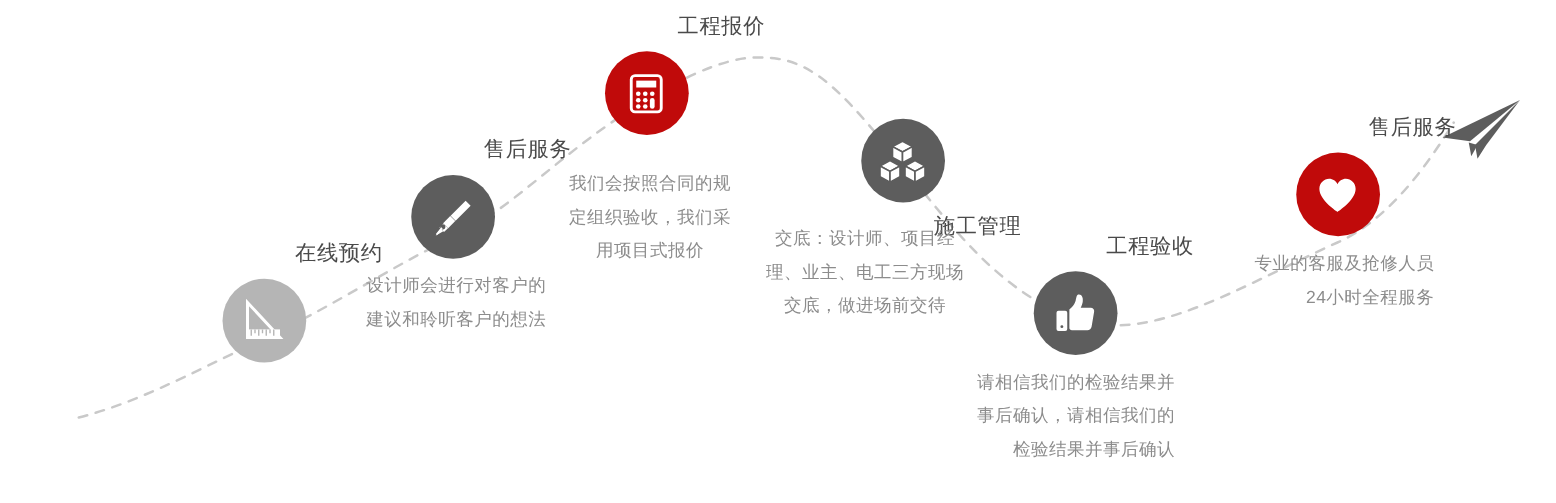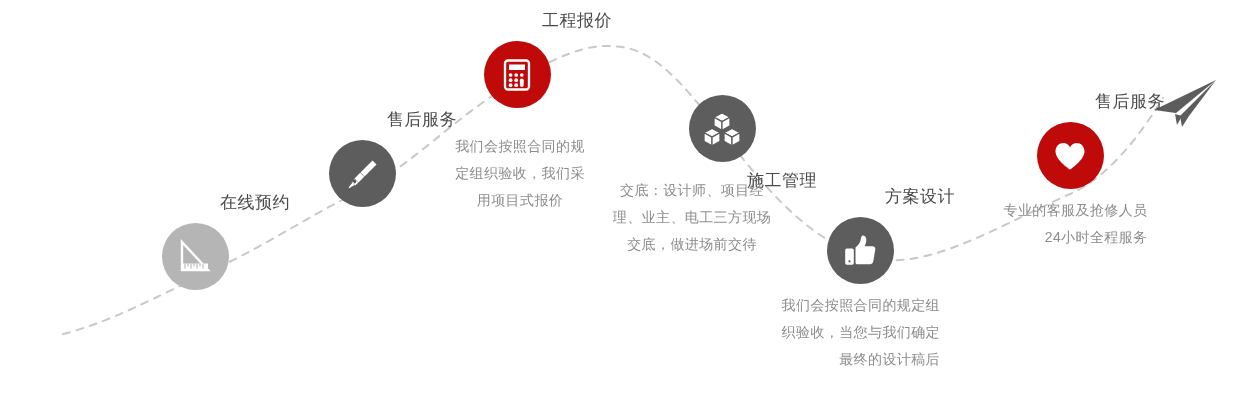--- a/index.html
+++ b/index.html
@@ -55,21 +55,21 @@
     line-height: 27px;
     color: #8c8c8c;
     margin-top: 8px;
     letter-spacing: 0.4px;
     width: 150px;
     margin-left: auto;
     margin-right: auto;
   }
 
   
-  #step-1 { left: 100px; top: 192px; }
+  #step-1 { left: 116px; top: 192px; }
   #step-2 { left: 267px; top: 109px; }
   #step-3 { left: 422px; top: 10px; }
   #step-4 { left: 627px; top: 95px; }
   #step-5 { left: 765px; top: 186px; }
   #step-6 { left: 975px; top: 91px; }
 
   
   .desc-float {
     position: absolute;
     font-size: 14px;
@@ -137,20 +137,21 @@
     <div class="step-icon" style="background:#5d5d5d;">
       <svg width="40" height="40" viewBox="0 0 40 40" xmlns="http://www.w3.org/2000/svg">
         <path d="M30.5,6.5 L34.5,10.5 L22.5,22.5 L18.5,18.5 Z" fill="#ffffff"></path>
         <path d="M18.2,18.8 L22.2,22.8 L16.5,28.5 L12.5,24.5 Z" fill="#ffffff"></path>
         <path d="M12.6,24.7 L16.4,28.5 L13.2,31.6 L9.6,28 Z" fill="#ffffff"></path>
         <path d="M10.4,28.8 L12.6,31 L6.5,34.5 Z" fill="#ffffff"></path>
         <circle cx="12.2" cy="27.4" r="2.1" fill="#5d5d5d"></circle>
         <line x1="11.6" y1="28.3" x2="7.2" y2="33.6" stroke="#ffffff" stroke-width="1.3"></line>
       </svg>
     </div>
+    <div class="step-desc">设计师会进行对客户的建议和聆听客户的想法</div>
   </div>
 
   <div class="step" id="step-3">
     <div class="step-title">工程报价</div>
     <div class="step-icon" style="background:#C00A0A;">
       <svg width="40" height="40" viewBox="0 0 40 40" xmlns="http://www.w3.org/2000/svg">
         <rect x="8" y="5.5" width="24" height="29" rx="3" ry="3" fill="none" stroke="#ffffff" stroke-width="2.3"></rect>
         <rect x="12" y="9.5" width="16" height="5.5" fill="#ffffff"></rect>
         <g fill="#ffffff">
           <circle cx="13.6" cy="20" r="1.85"></circle>
@@ -181,33 +182,33 @@
           <path d="M23,24.8 L31,29.1 L31,37.7 L23,33.4 Z"></path>
           <path d="M39,24.8 L39,33.4 L31,37.7 L31,29.1 Z"></path>
         </g>
       </svg>
     </div>
     <div class="step-title" style="margin-top:8px;">施工管理</div>
   </div>
   <div class="desc-float" id="desc-4">交底：设计师、项目经理、业主、电工三方现场交底，做进场前交待</div>
 
   <div class="step" id="step-5">
-    <div class="step-title">方案设计</div>
+    <div class="step-title">工程验收</div>
     <div class="step-icon" style="background:#5d5d5d;">
       <svg width="40" height="40" viewBox="0 0 40 40" xmlns="http://www.w3.org/2000/svg">
         <path d="M15.5,16.5 C15.5,16.5 19.5,13.5 20.5,9.5 C21.2,6.6 21.2,4.5 23.2,4.6
                  C25.6,4.7 26.6,7.2 26.2,10.2 C25.9,12.6 24.6,15.2 24.6,15.2
                  L32.5,15.2 C34.4,15.2 35.6,16.6 35.3,18.3 L33.3,30.2
                  C33.0,32.0 31.6,33.2 29.9,33.2 L17.5,33.2
                  C16.4,33.2 15.5,32.4 15.5,31.4 Z" fill="#ffffff"></path>
         <rect x="5.2" y="17.5" width="8.6" height="16.2" rx="1.6" ry="1.6" fill="#ffffff"></rect>
         <circle cx="9.5" cy="30.3" r="1.15" fill="#5d5d5d"></circle>
       </svg>
     </div>
-    <div class="step-desc" style="width:160px;">我们会按照合同的规定组织验收，当您与我们确定最终的设计稿后</div>
+    <div class="step-desc" style="width:160px;">请相信我们的检验结果并事后确认，请相信我们的检验结果并事后确认</div>
   </div>
 
   <div class="step" id="step-6">
     <div class="step-title">售后服务</div>
     <div class="step-icon" style="background:#C00A0A;">
       <svg width="38" height="38" viewBox="0 0 38 38" xmlns="http://www.w3.org/2000/svg">
         <path d="M19,32.5 C19,32.5 4.5,23.2 4.5,14.2 C4.5,9.4 8.2,6.0 12.3,6.0
                  C15.3,6.0 17.8,7.9 19,10.3 C20.2,7.9 22.7,6.0 25.7,6.0
                  C29.8,6.0 33.5,9.4 33.5,14.2 C33.5,23.2 19,32.5 19,32.5 Z" fill="#ffffff"></path>
       </svg>

